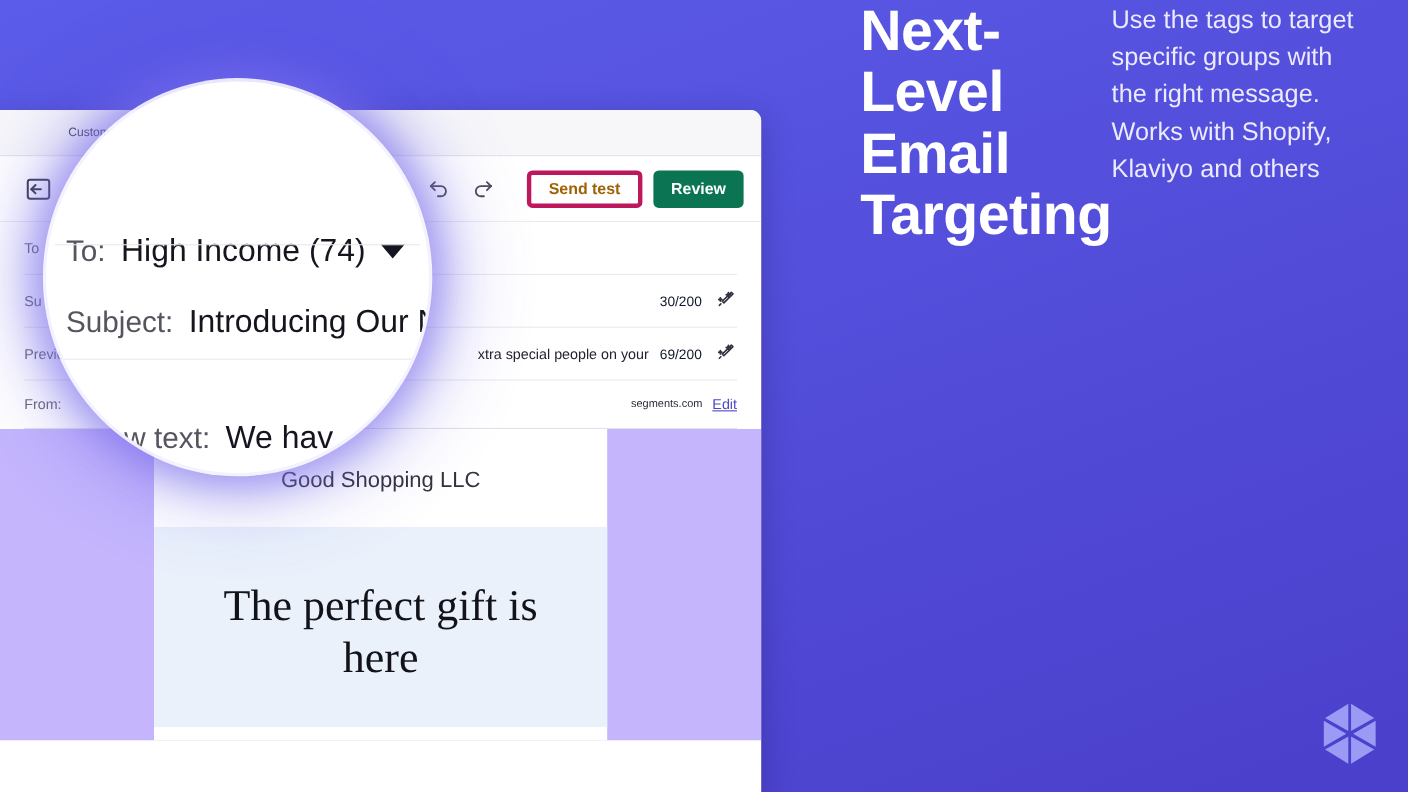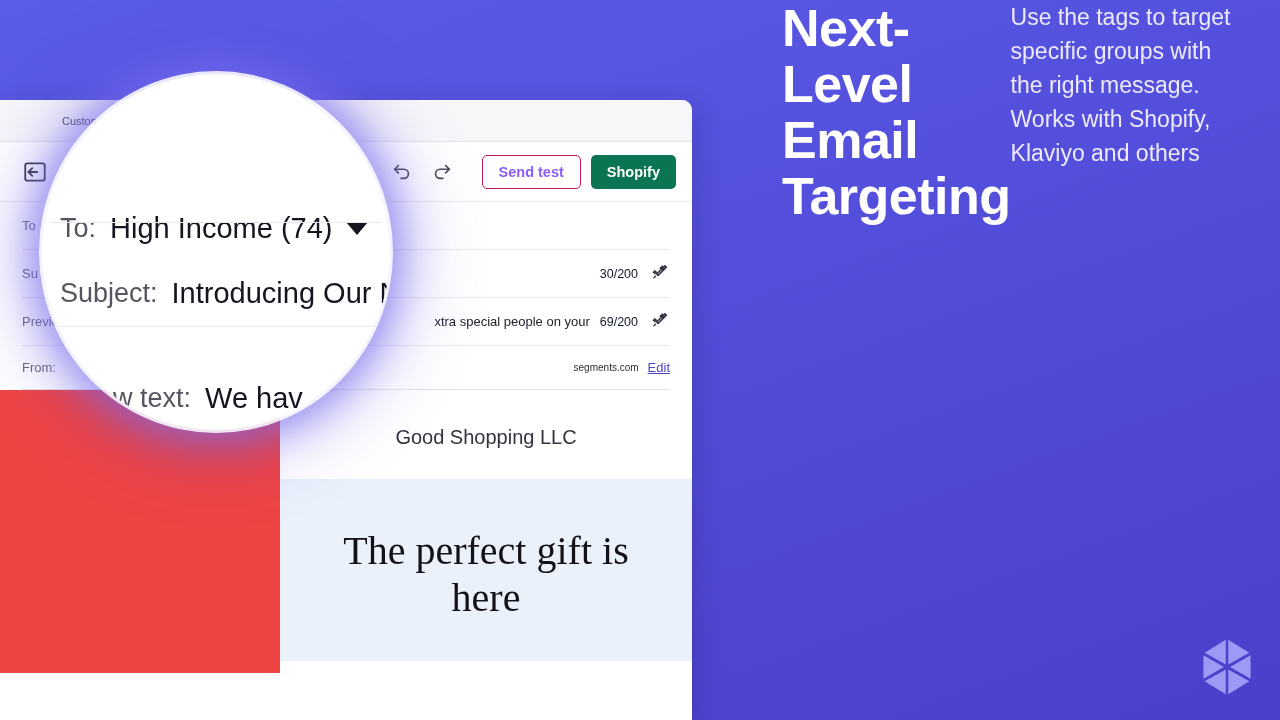--- a/index.html
+++ b/index.html
@@ -44,22 +44,22 @@
     padding: 0 16px 0 22px; gap: 10px;
   }
   .exit-icon { width: 26px; height: 26px; flex: 0 0 auto; }
   .toolbar-spacer { flex: 1 1 auto; }
   .icon-btn {
     width: 30px; height: 30px; display: flex;
     align-items: center; justify-content: center;
     color: #4b4b57; background: none; border: none; cursor: pointer;
   }
   .btn-outline {
-    height: 34px; padding: 0 16px; border: 1px solid #be185d;
-    border-radius: 5px; background: #fff; color: #8b5cf6;
+    height: 34px; padding: 0 16px; border: 4px solid #be185d;
+    border-radius: 5px; background: #fff; color: #a16207;
     font-size: 14.5px; font-weight: 600; cursor: pointer;
     font-family: "Liberation Sans", sans-serif;
     white-space: nowrap;
     margin-left: 15px;
   }
   .btn-primary {
     height: 34px; padding: 0 16px; border: none;
     border-radius: 5px; color: #fff;
     font-size: 14.5px; font-weight: 700; cursor: pointer;
     font-family: "Liberation Sans", sans-serif;
@@ -198,21 +198,21 @@
       </button>
       <button class="icon-btn">
         <svg viewBox="0 0 24 24" width="22" height="22" fill="none" stroke="#4b4b57" stroke-width="1.8" stroke-linecap="round" stroke-linejoin="round">
           <path d="M20 9H10a5 5 0 0 0 0 10h3"></path>
             <path d="M20 9l-4-4"></path>
             <path d="M20 9l-4 4"></path>
         </svg>
       </button>
 
       <button class="btn-outline">Send test</button>
-      <button class="btn-primary" id="review-btn" style="background: rgb(11, 117, 83);">Shopify</button>
+      <button class="btn-primary" id="review-btn" style="background: rgb(11, 117, 83);">Review</button>
     </div>
 
     <div class="compose-fields">
 
       <div class="field-row">
         <span class="field-label">To</span>
         <span class="field-value"></span>
       </div>
 
       <div class="field-row">
@@ -245,21 +245,21 @@
 
       <div class="from-row">
         <span class="field-label">From:</span>
         <span class="from-value">Good S</span>
         <span class="toolbar-spacer"></span>
         <span class="from-value">segments.com</span>
         <span class="edit-link">Edit</span>
       </div>
     </div>
 
-    <div class="preview-canvas" style="background: #ef4444; justify-content: flex-end;">
+    <div class="preview-canvas" style="background: #c4b5fd;">
       <div class="email-card">
         <div class="email-brand">Good Shopping LLC</div>
         <div class="email-hero" style="background: rgb(234, 241, 251);">
           <div class="email-hero-title">The perfect gift is here</div>
         </div>
       </div>
     </div>
   </div>
 
   <div class="magnifier">

